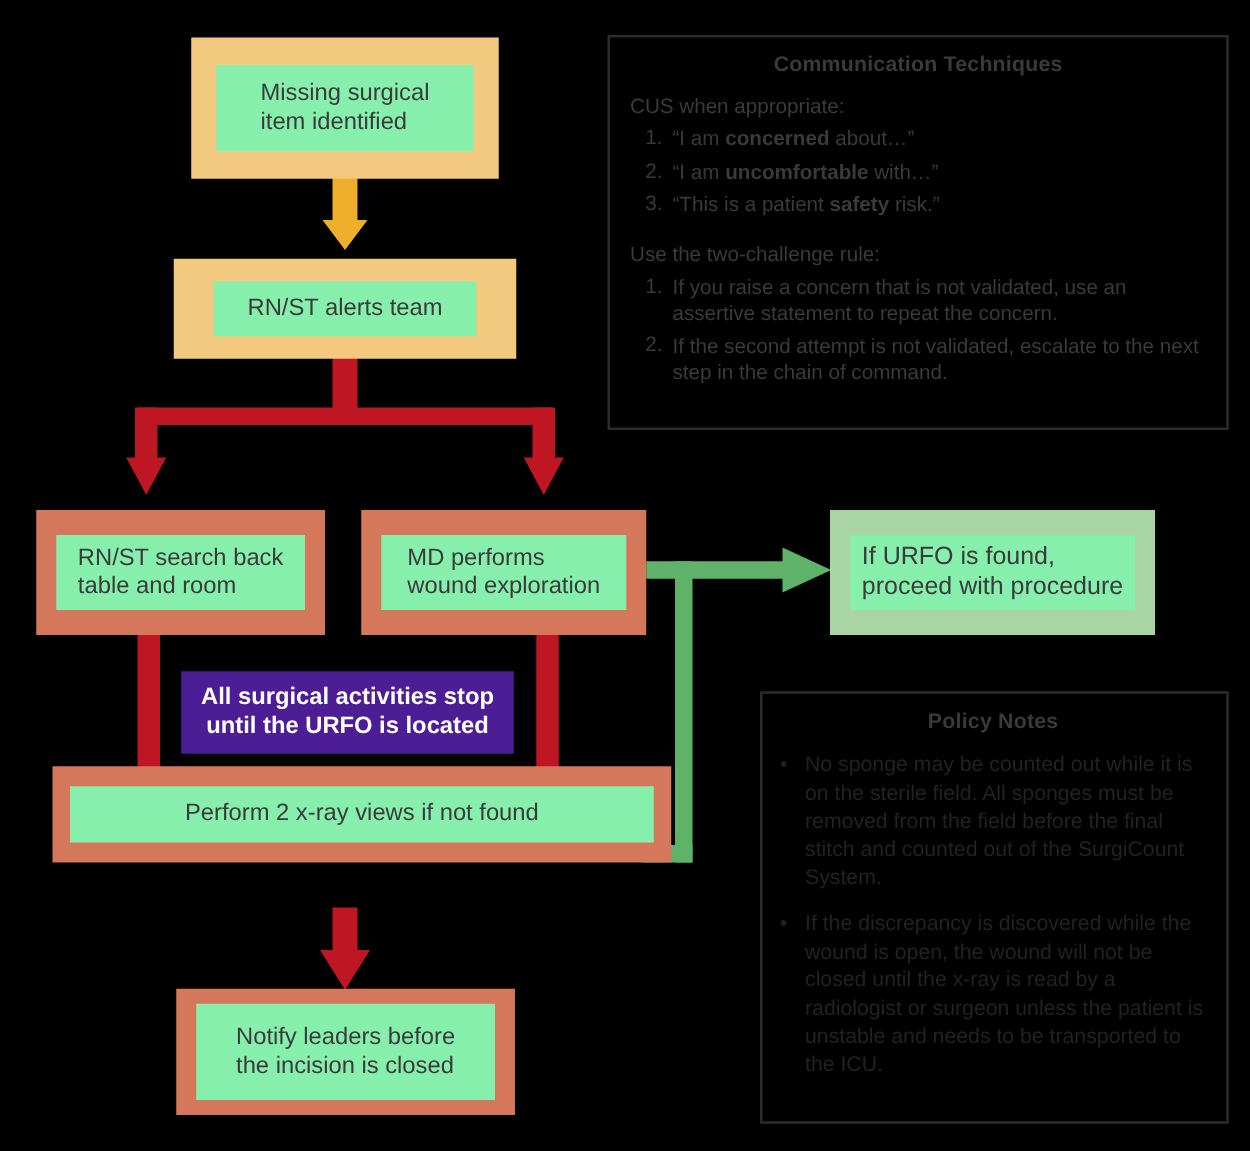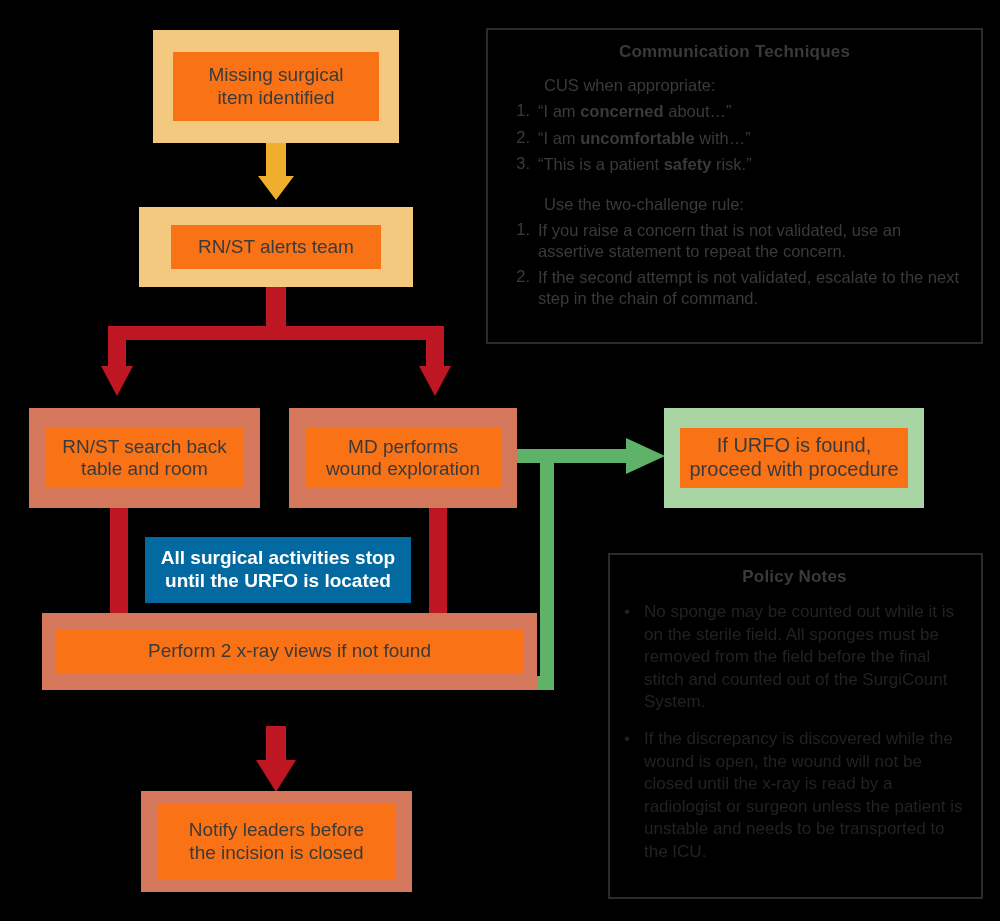--- a/index.html
+++ b/index.html
@@ -21,38 +21,38 @@
     position: absolute;
     box-sizing: border-box;
     display: flex;
     align-items: center;
     justify-content: center;
   }
   .node > .inner {
     box-sizing: border-box;
     width: 100%;
     height: 100%;
-    background: #f97316;
+    background: #86efac;
     display: flex;
     align-items: center;
     justify-content: center;
-    text-align: center;
+    text-align: left;
     color: #3a3a3a;
     line-height: 1.18;
     padding: 0 6px;
   }
   .node.yellow { background: #F2C97E; }
   .node.salmon { background: #D4775B; }
   .node.green  { background: #A9D4A3; }
 
   
   .solid-red {
     position: absolute;
     box-sizing: border-box;
-    background: #0369a1;
+    background: #4c1d95;
     color: #ffffff;
     font-weight: bold;
     display: flex;
     align-items: center;
     justify-content: center;
     text-align: center;
     line-height: 1.2;
   }
 
   
@@ -66,21 +66,20 @@
   .panel-title {
     text-align: center;
     font-weight: bold;
     font-size: 17px;
     color: #3a3a3a;
     letter-spacing: .2px;
   }
   .panel-lead {
     font-size: 16.5px;
     color: #3a3a3a;
-    margin-left: 40px;
   }
   .olist {
     margin: 2px 0 0 0;
     padding-left: 0;
     list-style: none;
   }
   .olist li {
     font-size: 16.5px;
     color: #3a3a3a;
     display: flex;

